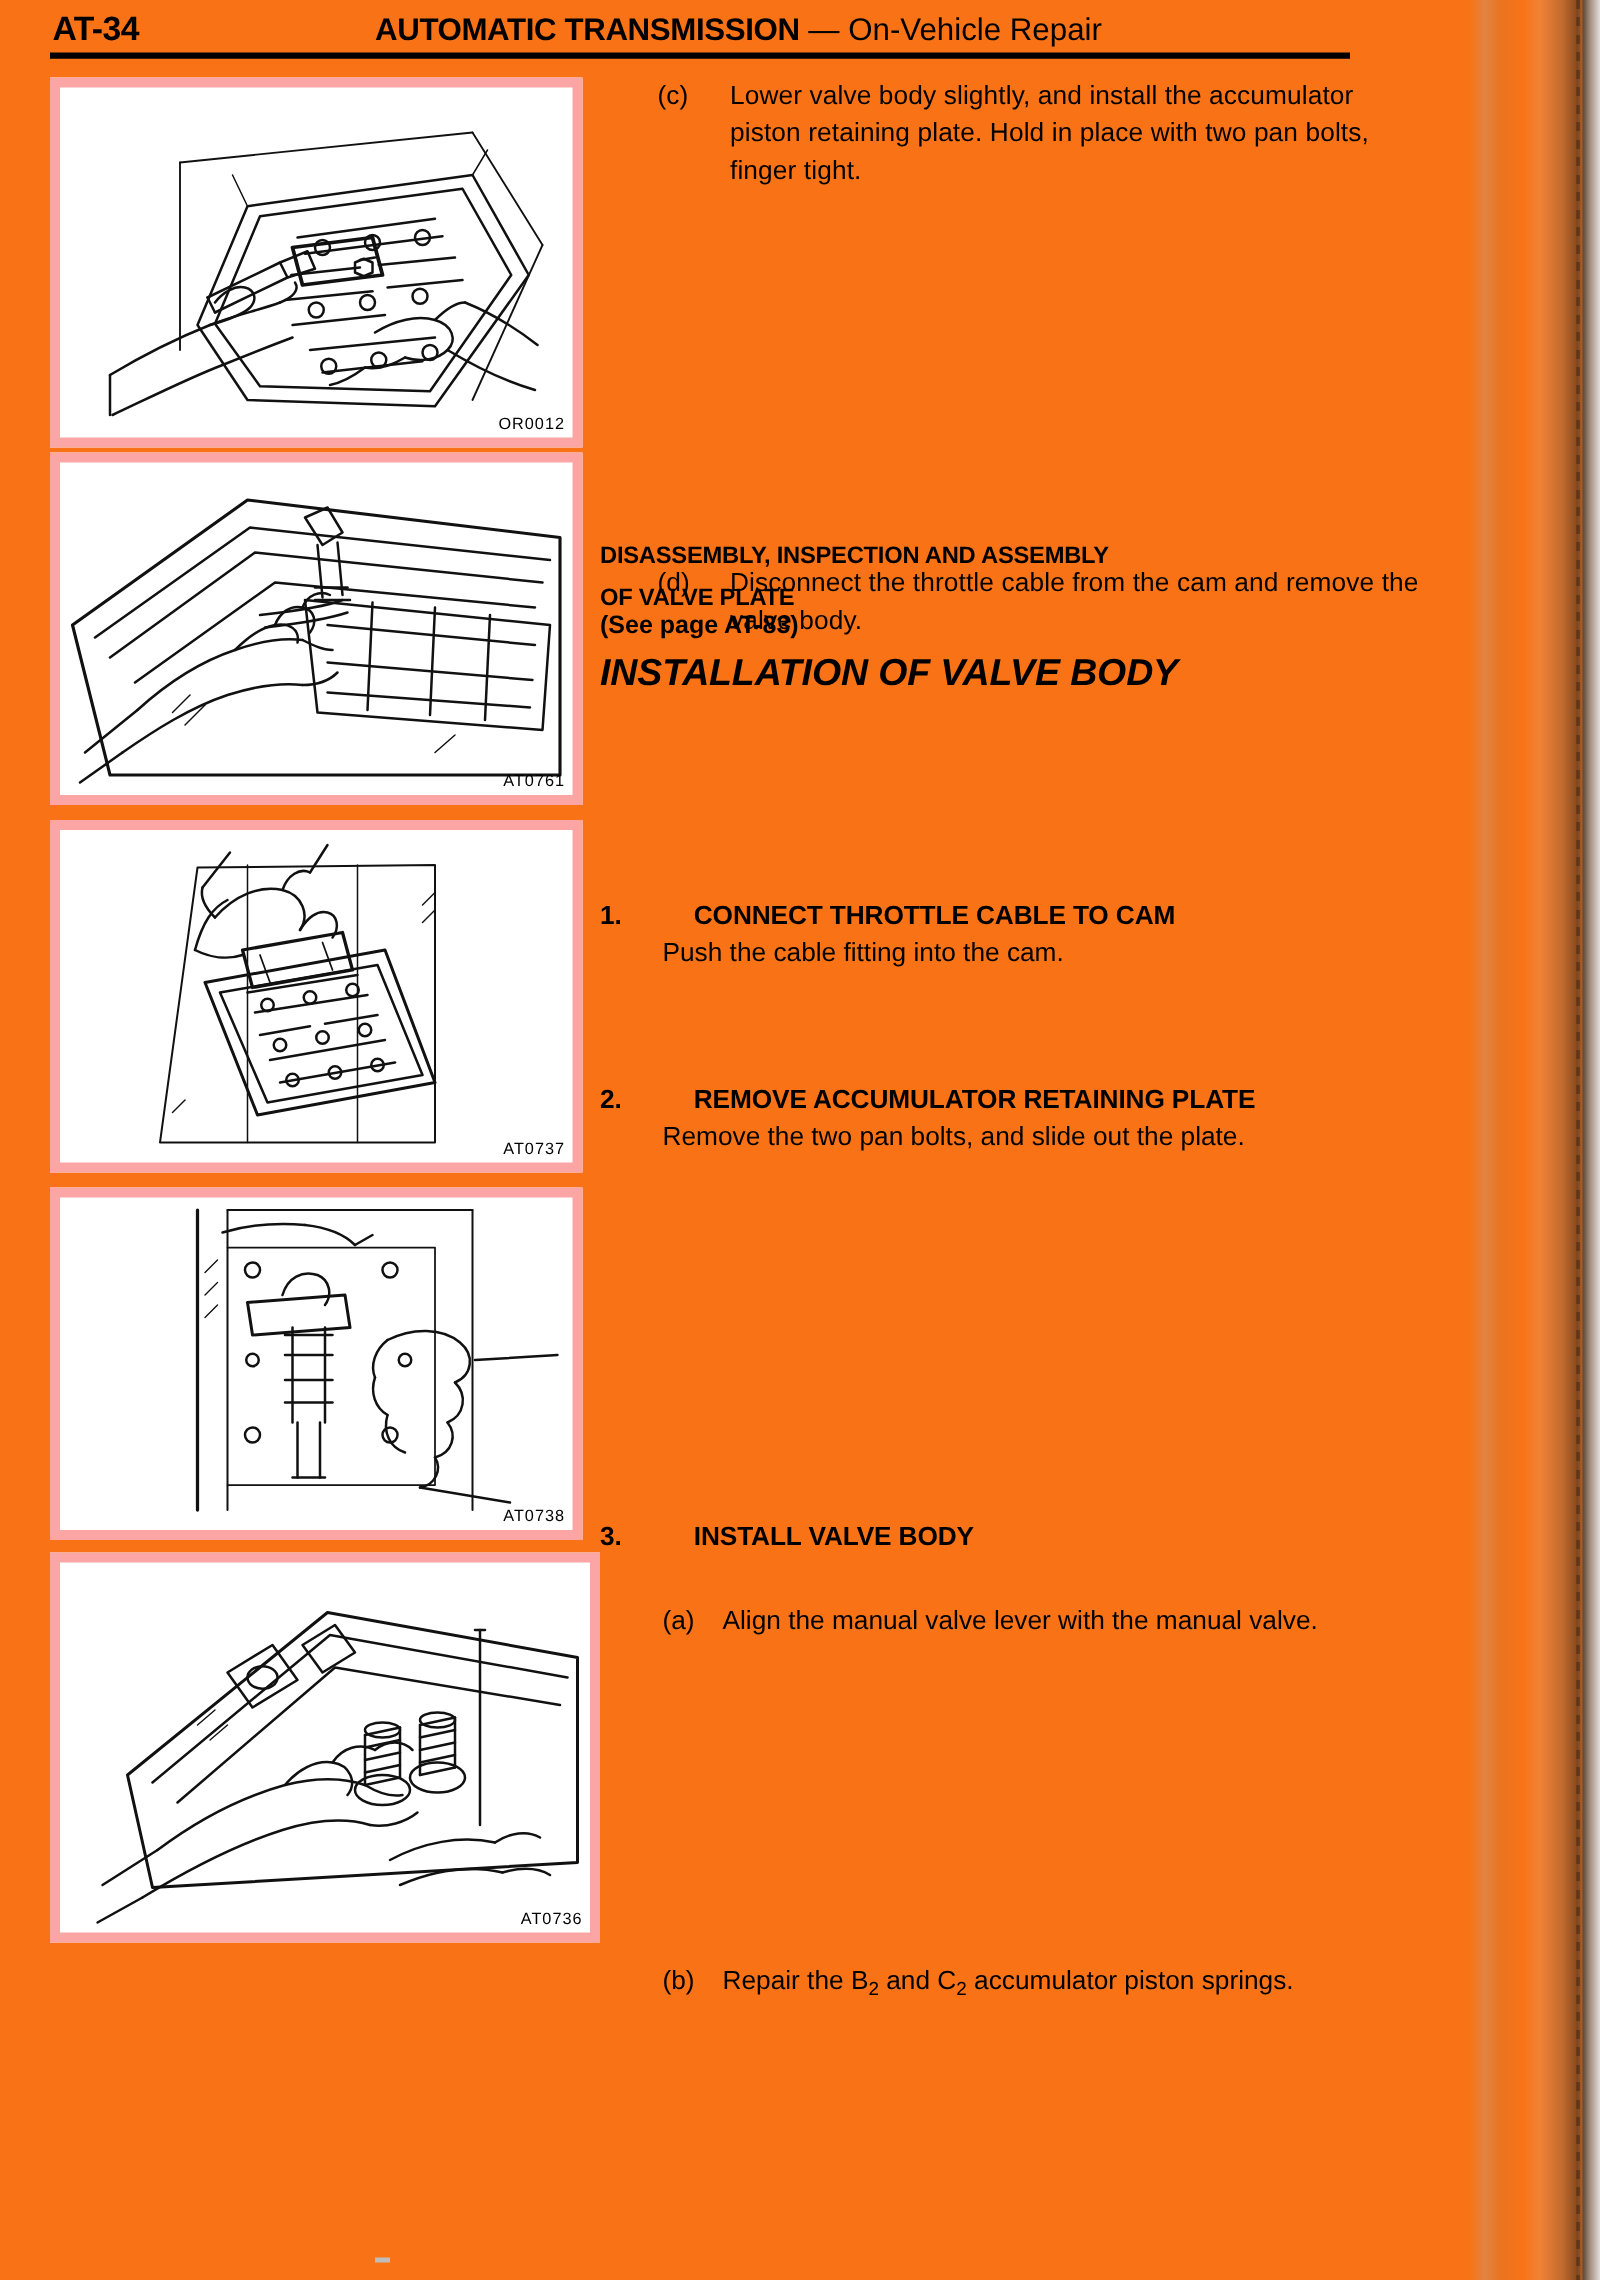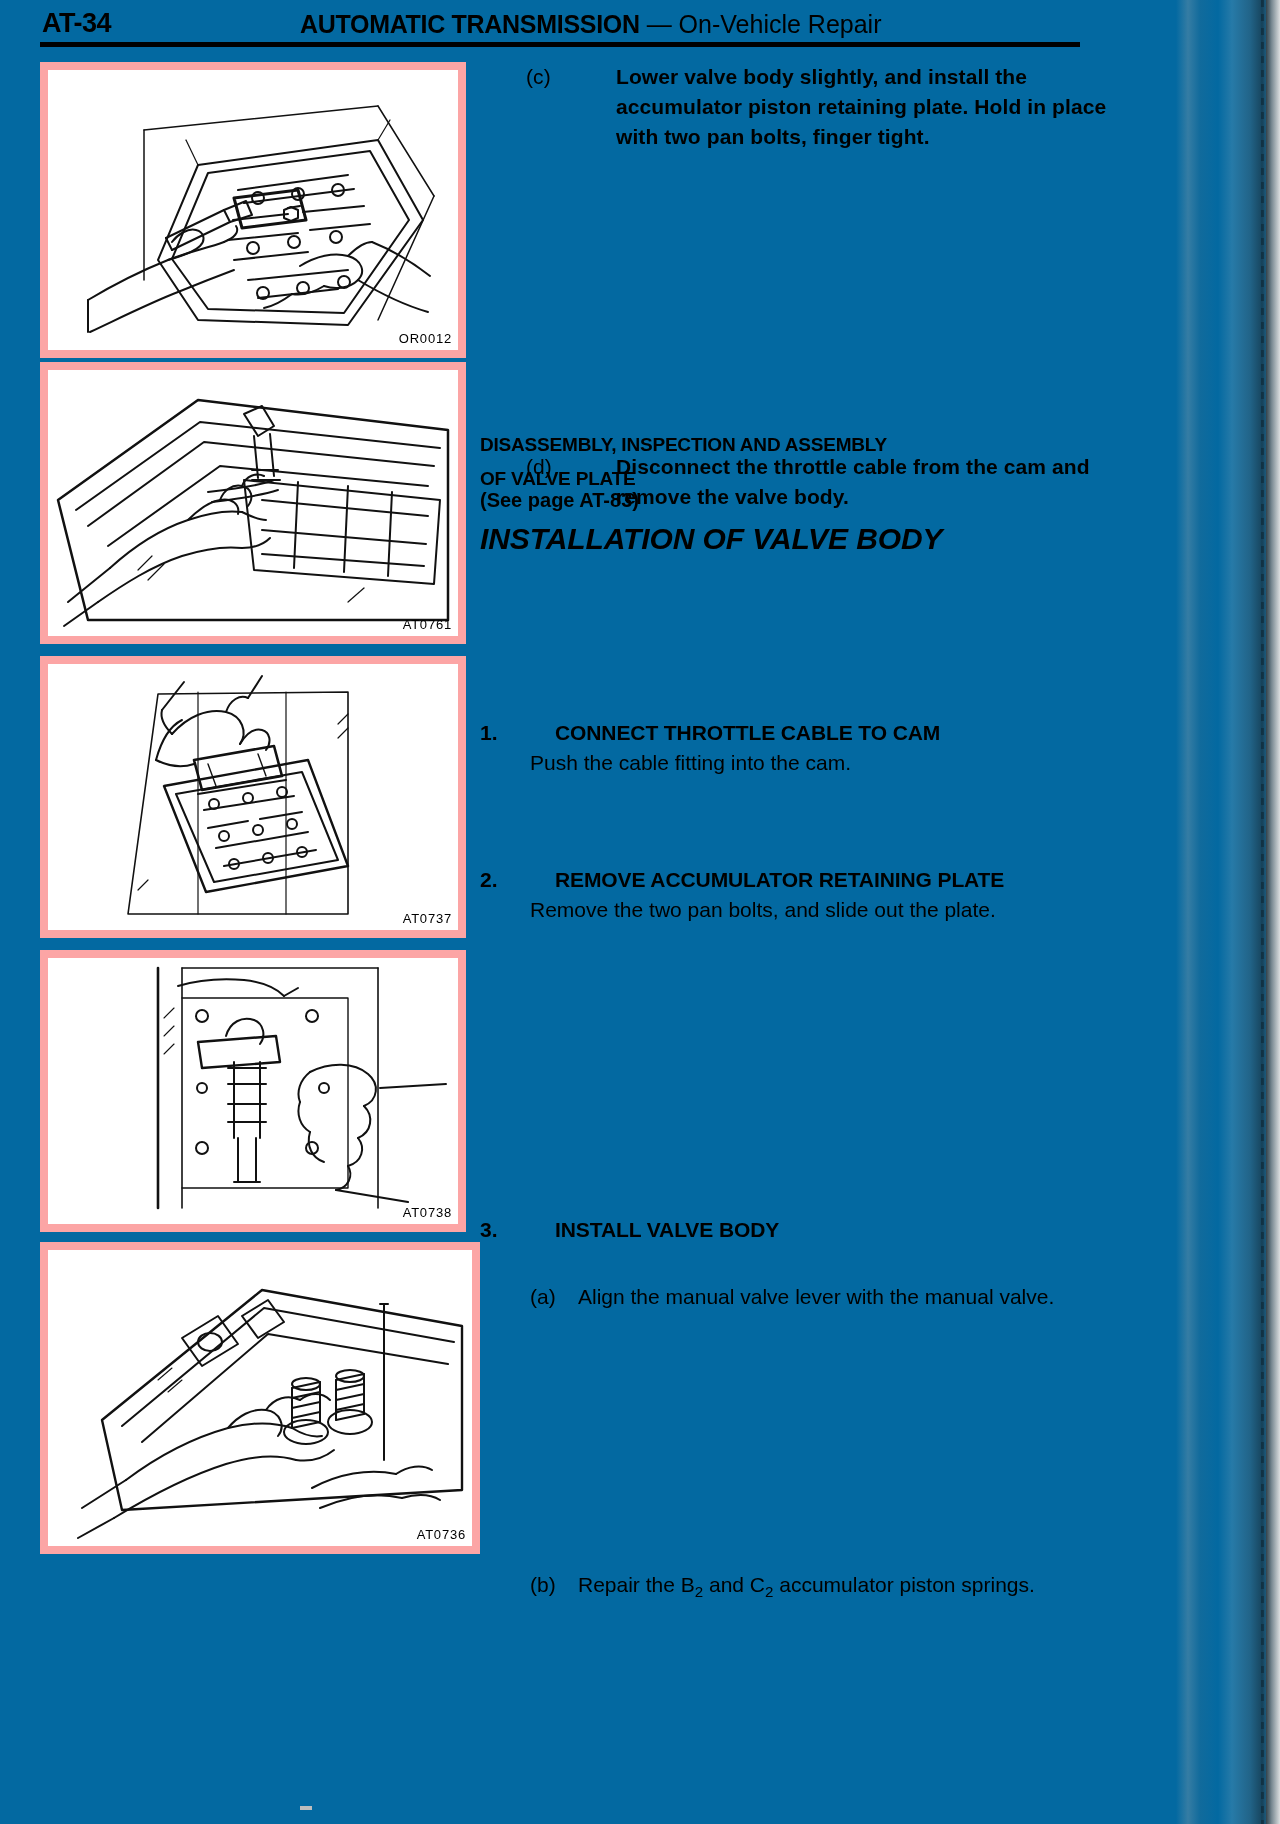--- a/index.html
+++ b/index.html
@@ -16,21 +16,21 @@
     color: #000000;
     overflow: hidden;
   }
 
   
   .page {
     position: absolute;
     left: 0; top: 0;
     width: 1280px;
     height: 1824px;
-    background: #0369a1;
+    background: #f97316;
   }
 
   
   .binding {
     position: absolute;
     top: 0;
     right: 0;
     width: 122px;
     height: 1824px;
     background:
@@ -138,24 +138,23 @@
     letter-spacing: 0.1px;
   }
   .marker {
     position: absolute;
     left: 0;
     top: 0;
     width: 58px;
     font-size: 21px;
   }
   .para-body {
-    margin-left: 90px;
+    margin-left: 58px;
     font-size: 21px;
     line-height: 30px;
-    font-weight: bold;
   }
 
   .h1 {
     font-size: 19px;
     font-weight: bold;
     line-height: 34px;
     letter-spacing: -0.2px;
     white-space: nowrap;
   }
   .h2 {

